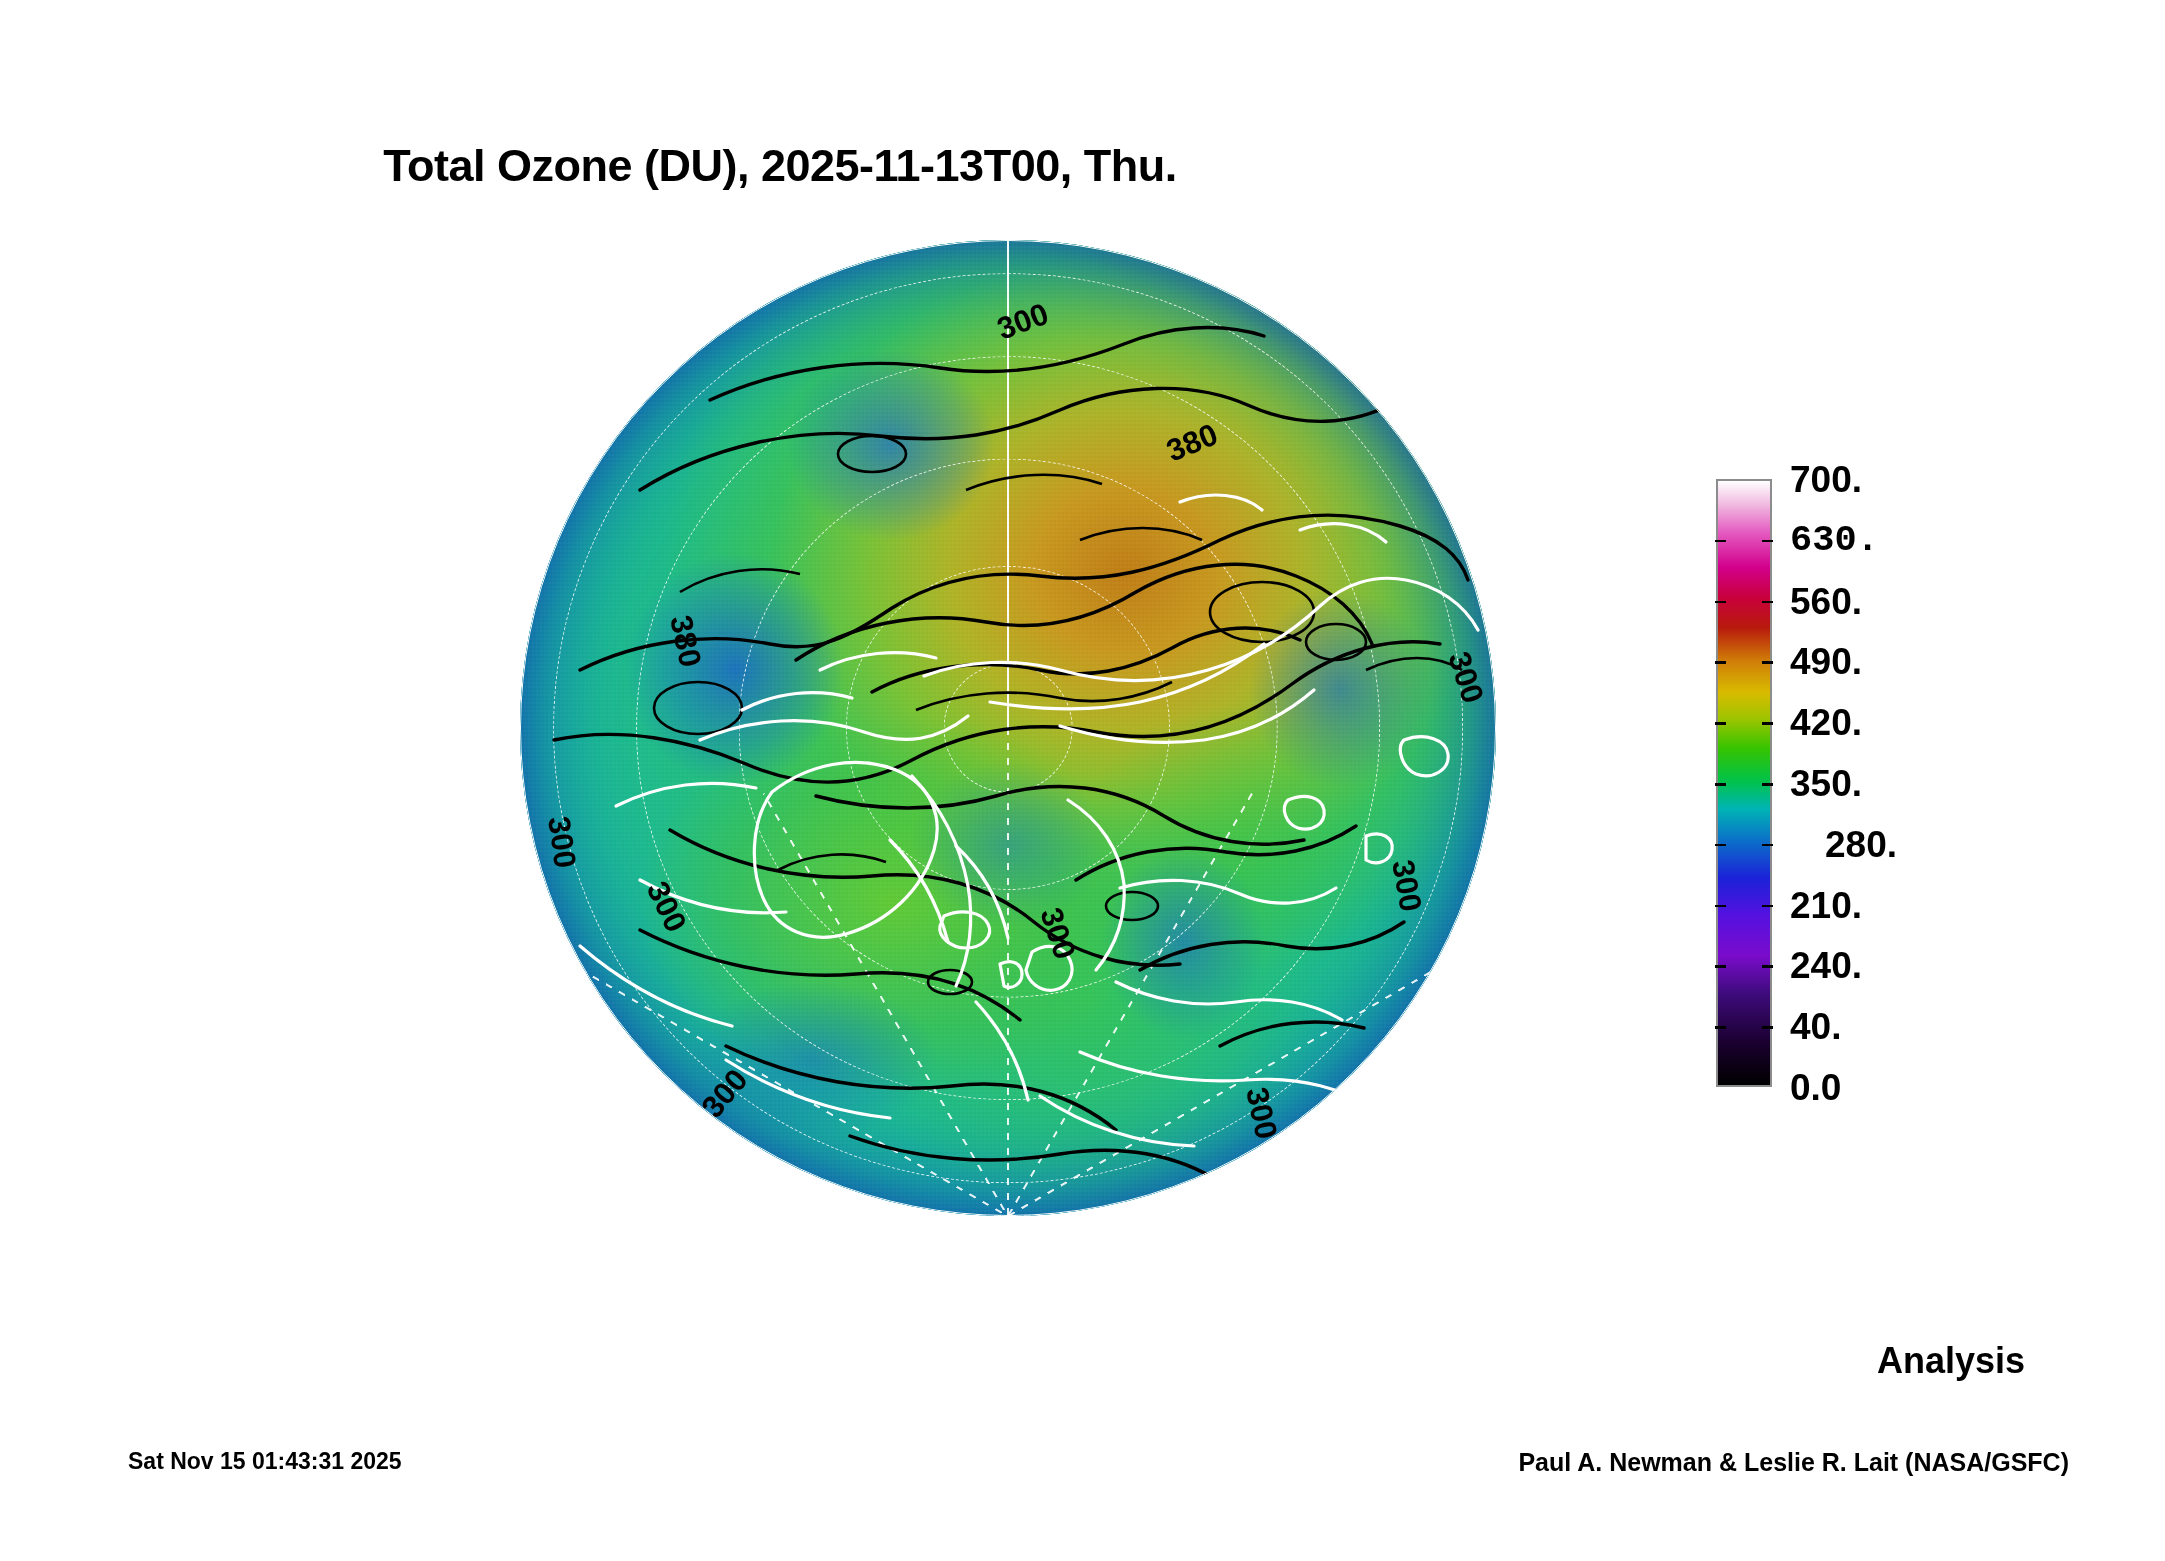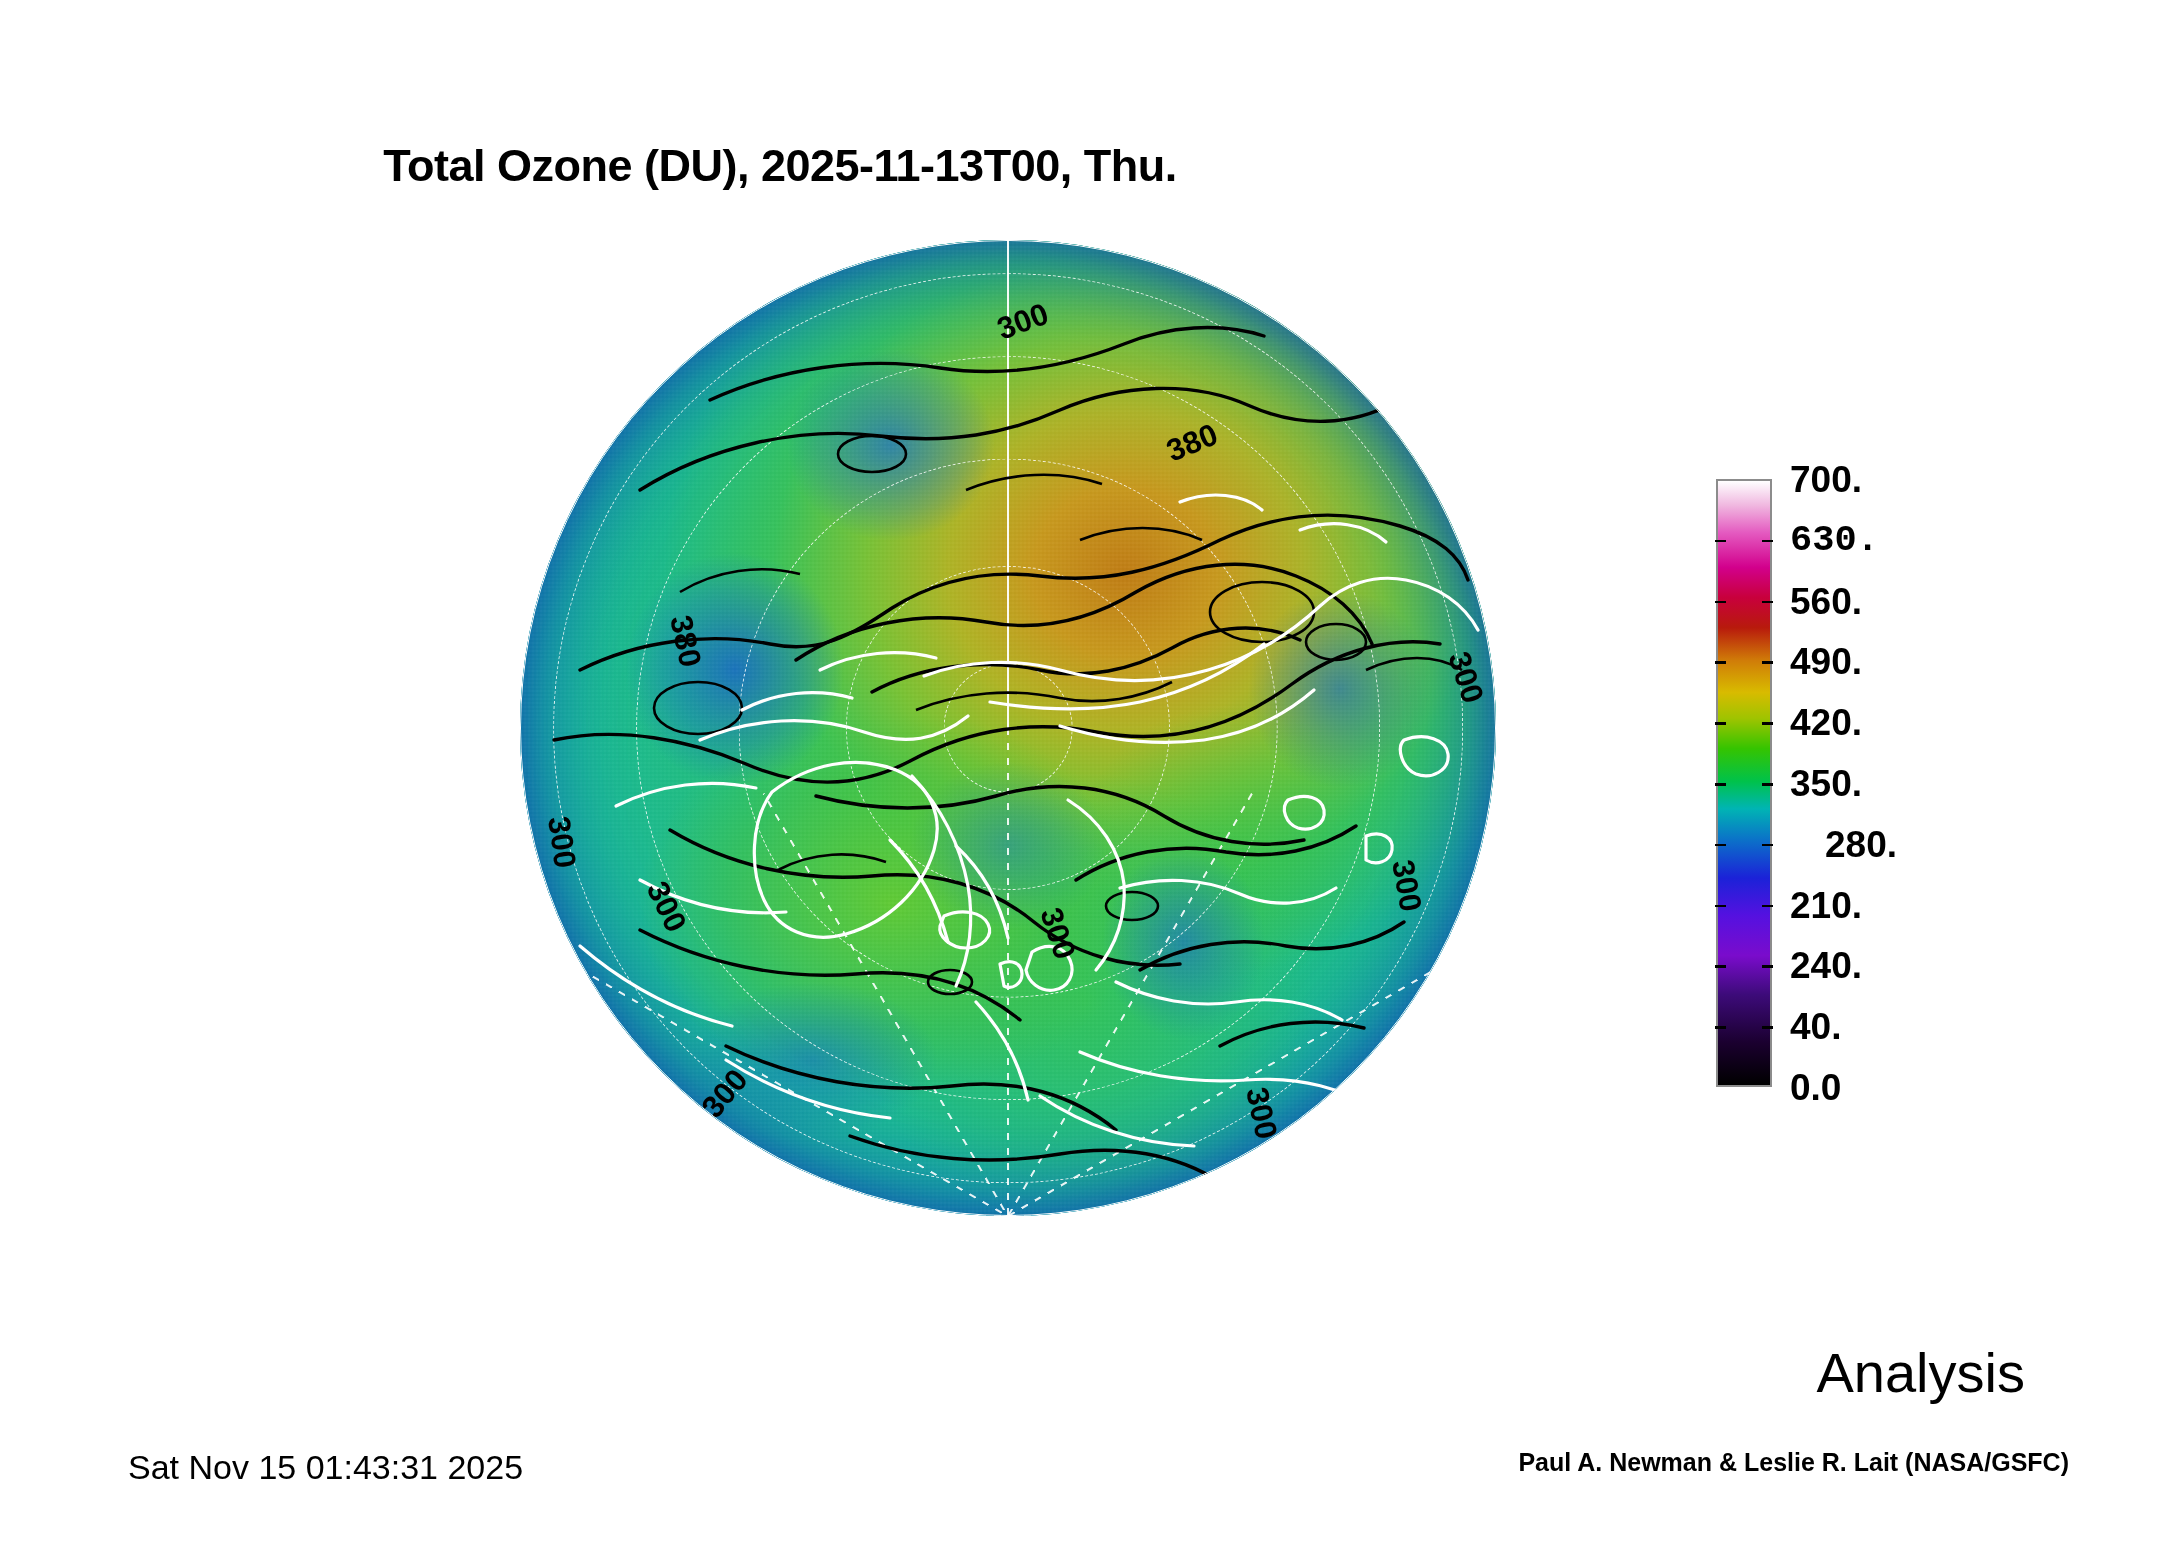--- a/index.html
+++ b/index.html
@@ -212,30 +212,30 @@
     line-height: 1;
     transform: translateY(-50%);
     white-space: nowrap;
   }
 
   
   #analysis-label {
     position: absolute;
     right: 140px;
     top: 1340px;
-    font-size: 56px;
-    font-weight: normal;
+    font-size: 36px;
+    font-weight: bold;
     white-space: nowrap;
   }
   #timestamp {
     position: absolute;
     left: 128px;
     top: 1448px;
-    font-size: 34px;
-    font-weight: normal;
+    font-size: 23px;
+    font-weight: bold;
     white-space: nowrap;
   }
   #credit {
     position: absolute;
     right: 96px;
     top: 1448px;
     font-size: 25px;
     font-weight: bold;
     white-space: nowrap;
   }

